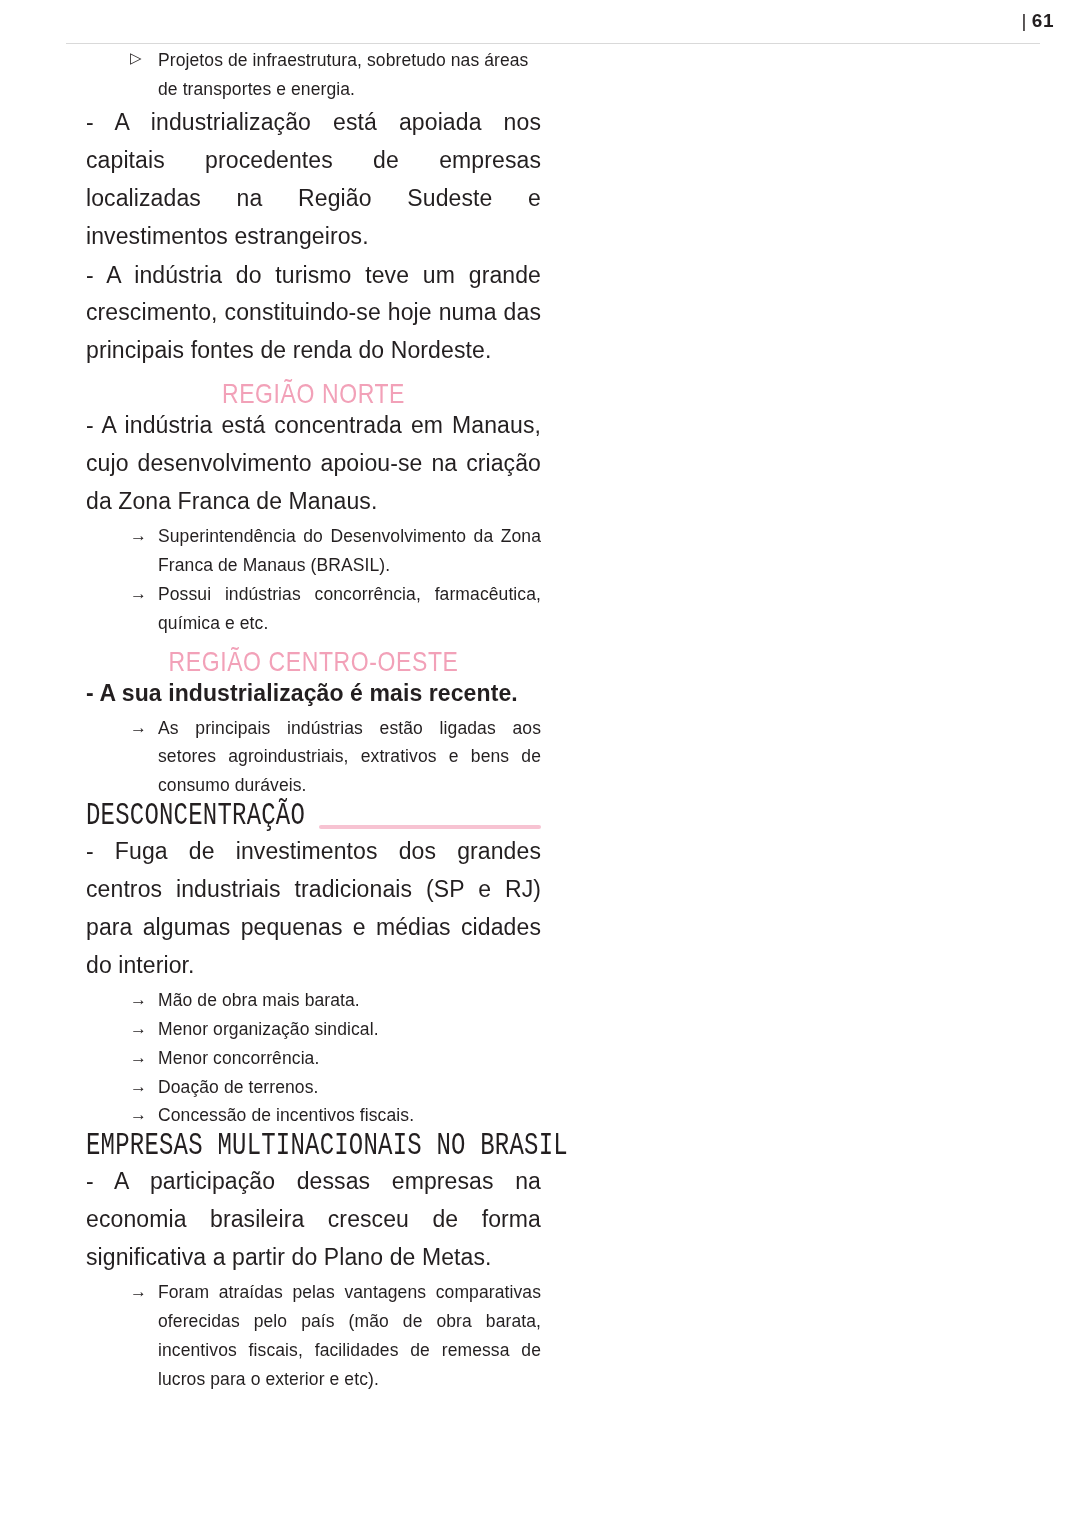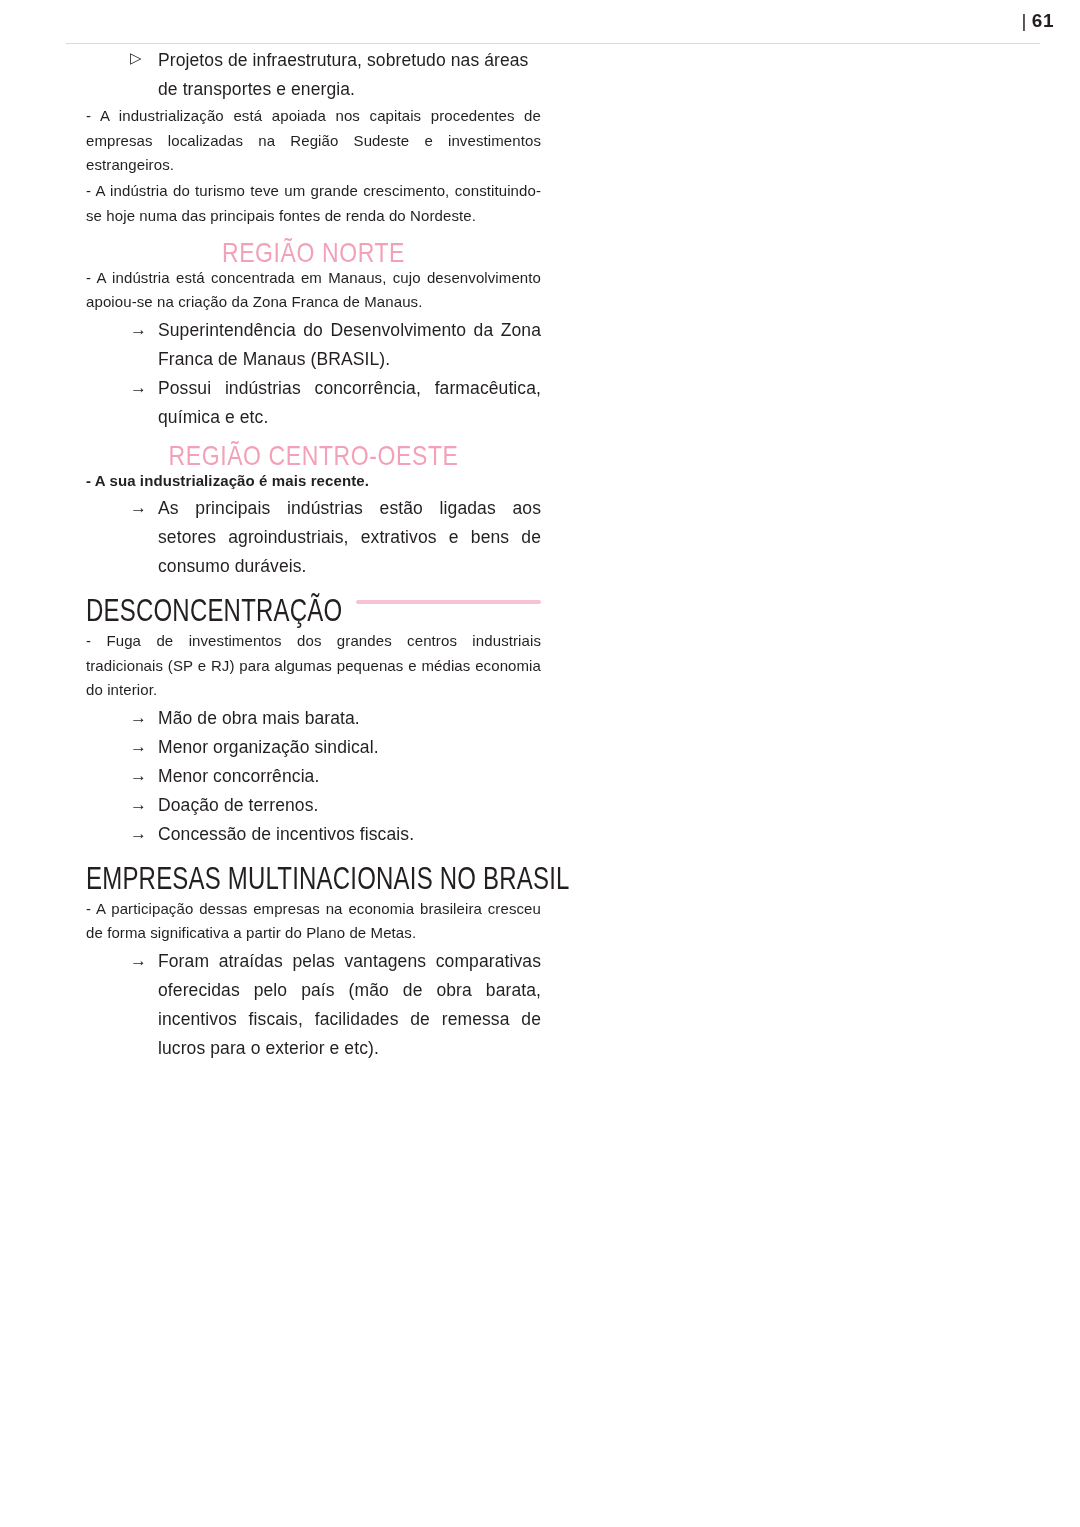--- a/index.html
+++ b/index.html
@@ -50,21 +50,21 @@
 
   
   .column {
     position: absolute;
     left: 86px;
     top: 46px;
     width: 455px;
   }
 
   .para {
-    font-size: 15px;
+    font-size: 23px;
     line-height: 1.65;
     margin: 0 0 1px 0;
     text-align: justify;
     letter-spacing: 0.1px;
   }
   .para.left { text-align: left; font-weight: bold; }
 
   
   .sub {
     position: relative;
@@ -91,23 +91,24 @@
     margin: 7px 0 3px 0;
     font-family: "Liberation Sans", sans-serif;
     font-weight: normal;
     transform: scaleY(1.22);
     transform-origin: center top;
   }
 
   
   .heading {
     display: flex;
-    align-items: flex-start;
-    margin: 16px 0 4px 0;
+    align-items: flex-end;
+    margin: 2px 0 4px 0;
     width: 455px;
+    font-family: Liberation Mono, monospace;
   }
   .heading .htext {
     font-size: 24px;
     letter-spacing: 0.2px;
     white-space: nowrap;
     transform: scaleY(1.3);
     transform-origin: left center;
     color: #231f20;
   }
   .heading .hrule {
@@ -164,21 +165,21 @@
   <div class="sub">
     <span class="mark arrow">→</span>
     <span>As  principais  indústrias  estão  ligadas  aos setores  agroindustriais,  extrativos  e  bens  de consumo duráveis.</span>
   </div>
 
   <div class="heading">
     <span class="htext">DESCONCENTRAÇÃO</span>
     <span class="hrule"></span>
   </div>
 
-  <p class="para">- Fuga de investimentos dos grandes centros industriais tradicionais (SP e RJ) para algumas pequenas e médias economia do interior.</p>
+  <p class="para">- Fuga de investimentos dos grandes centros industriais tradicionais (SP e RJ) para algumas pequenas e médias cidades do interior.</p>
 
   <div class="sub narrow">
     <span class="mark arrow">→</span>
     <span>Mão de obra mais barata.</span>
   </div>
   <div class="sub narrow">
     <span class="mark arrow">→</span>
     <span>Menor organização sindical.</span>
   </div>
   <div class="sub narrow">

